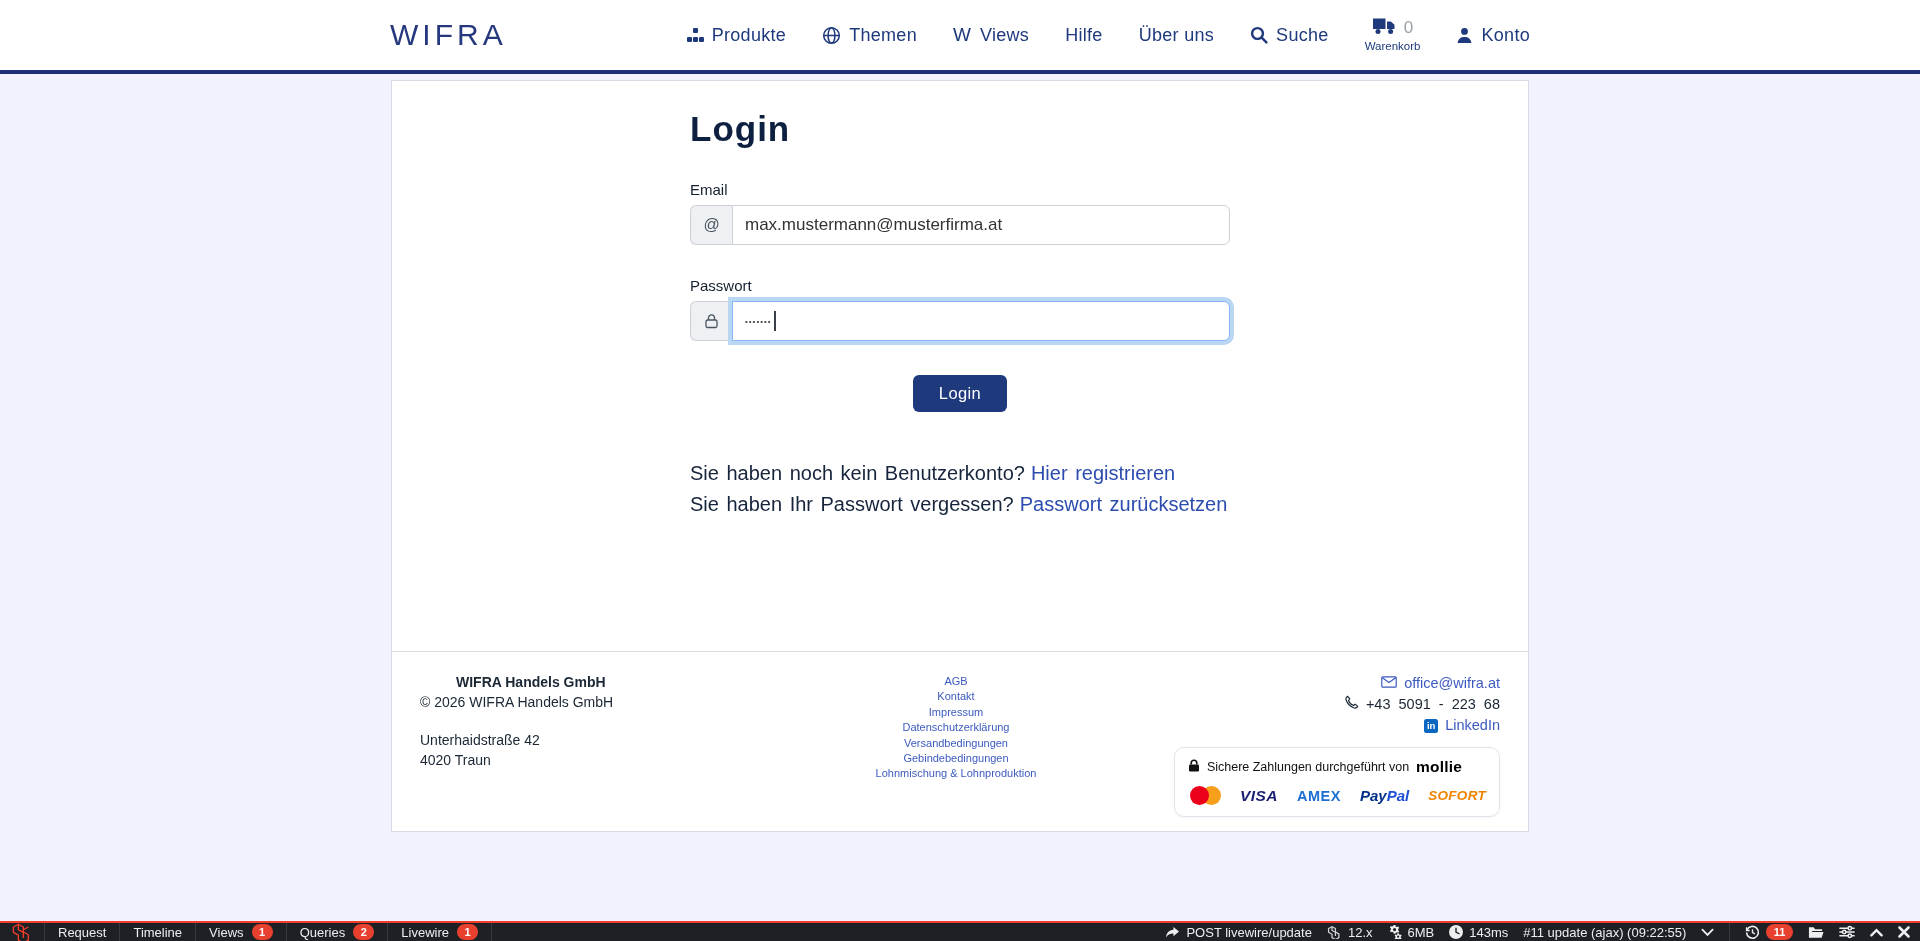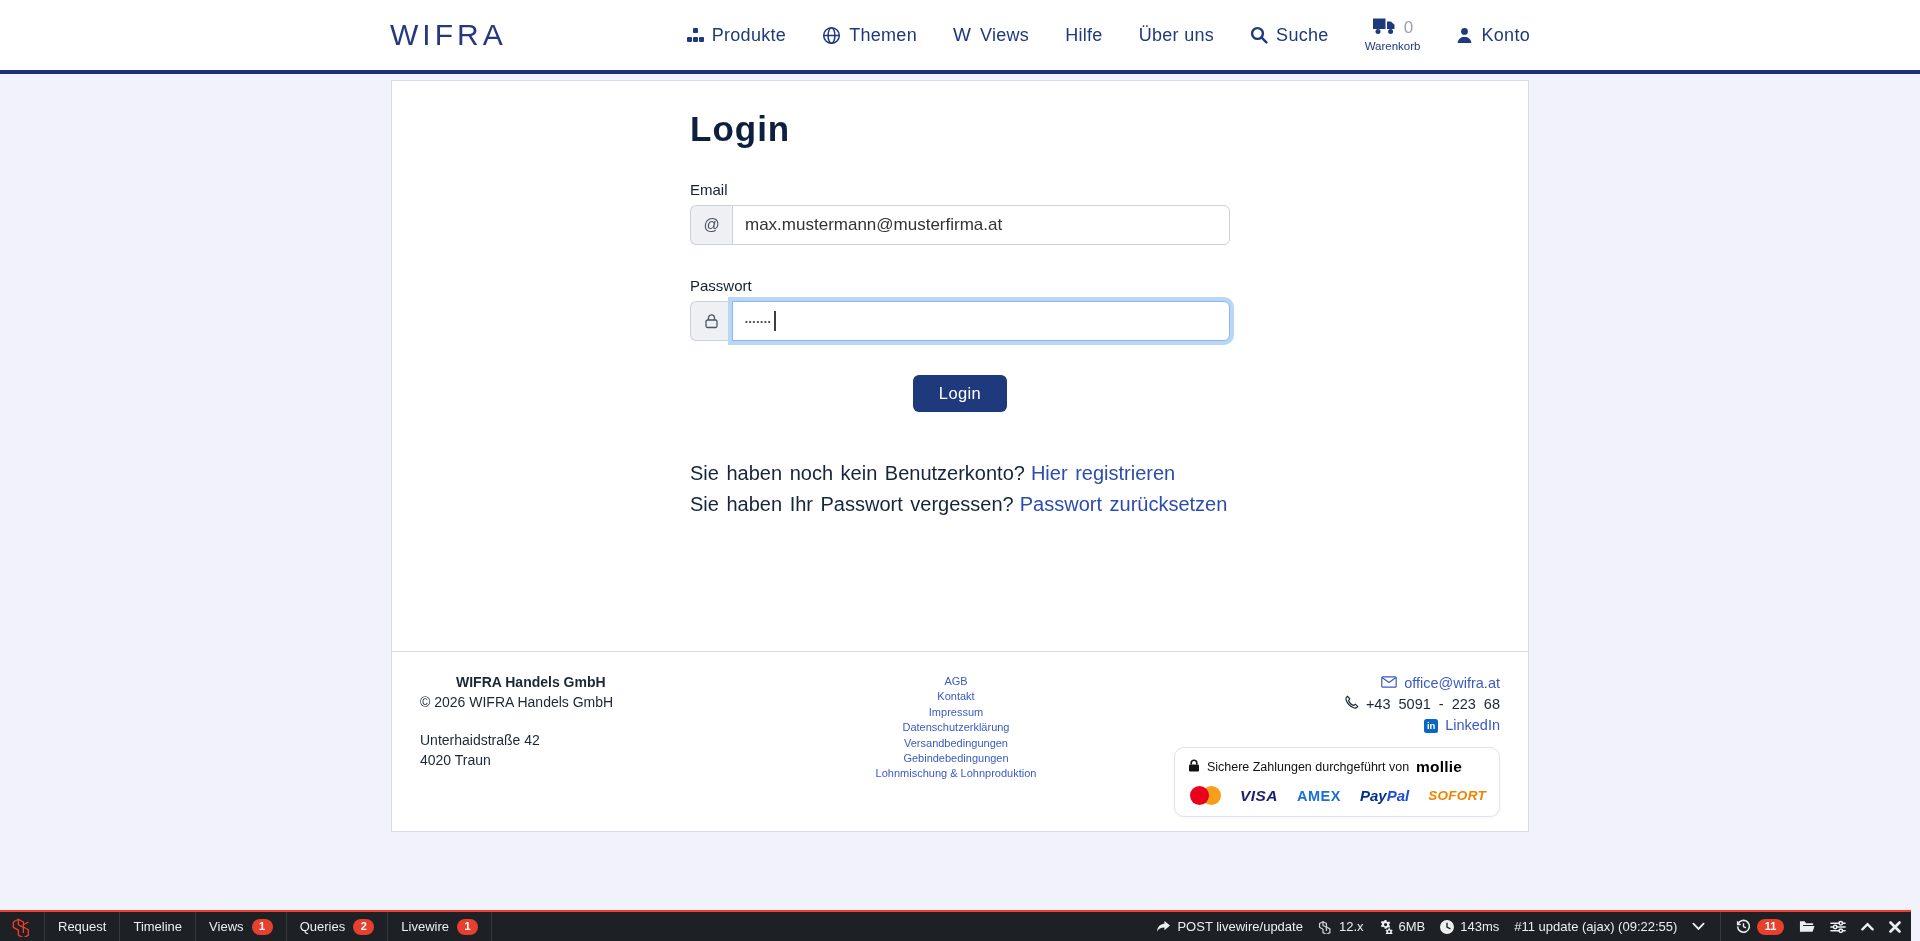--- a/index.html
+++ b/index.html
@@ -73,21 +73,21 @@
   .mc { position:relative; width:31px; height:19px; }
   .mc-red,.mc-org { position:absolute; top:0; width:19px; height:19px; border-radius:50%; }
   .mc-red { left:0; background:#eb001b; z-index:2; }
   .mc-org { right:0; background:#f79e1b; z-index:1; }
   .visa { color:#1a1f71; font-style:italic; font-weight:700; font-size:15.5px; letter-spacing:.5px; }
   .amex { color:#1d6fd2; font-weight:800; font-size:14.5px; letter-spacing:.5px; }
   .paypal { font-style:italic; font-weight:700; font-size:15px; }
   .pp1 { color:#003087; } .pp2 { color:#1d4ed8; }
   .sofort { color:#ef8300; font-style:italic; font-weight:700; font-size:13.5px; letter-spacing:.3px; }
   
-  .debugbar { position:fixed; left:0; right:9px; bottom:0; height:31px; background:#1d2024;
+  .debugbar { position:fixed; left:0; right:0; bottom:0; height:20px; background:#1d2024;
               border-top:2px solid #f23d2a; display:flex; align-items:stretch;
               color:#eceef0; font-size:13px; }
   .db-cell { display:flex; align-items:center; padding:0 13px; border-right:1px solid #36393d;
              gap:8px; cursor:pointer; }
   .db-logo { padding:0 11px; }
   .badge { background:#e8402f; color:#fff; border-radius:999px; font-size:11px; padding:2.5px 7.5px;
            line-height:1; font-weight:700; }
   .db-right { margin-left:auto; display:flex; align-items:center; gap:15px; padding-right:10px; }
   .db-item { display:flex; align-items:center; gap:6px; cursor:pointer; white-space:nowrap; }
   .db-sep { width:1px; align-self:stretch; background:#36393d; }

